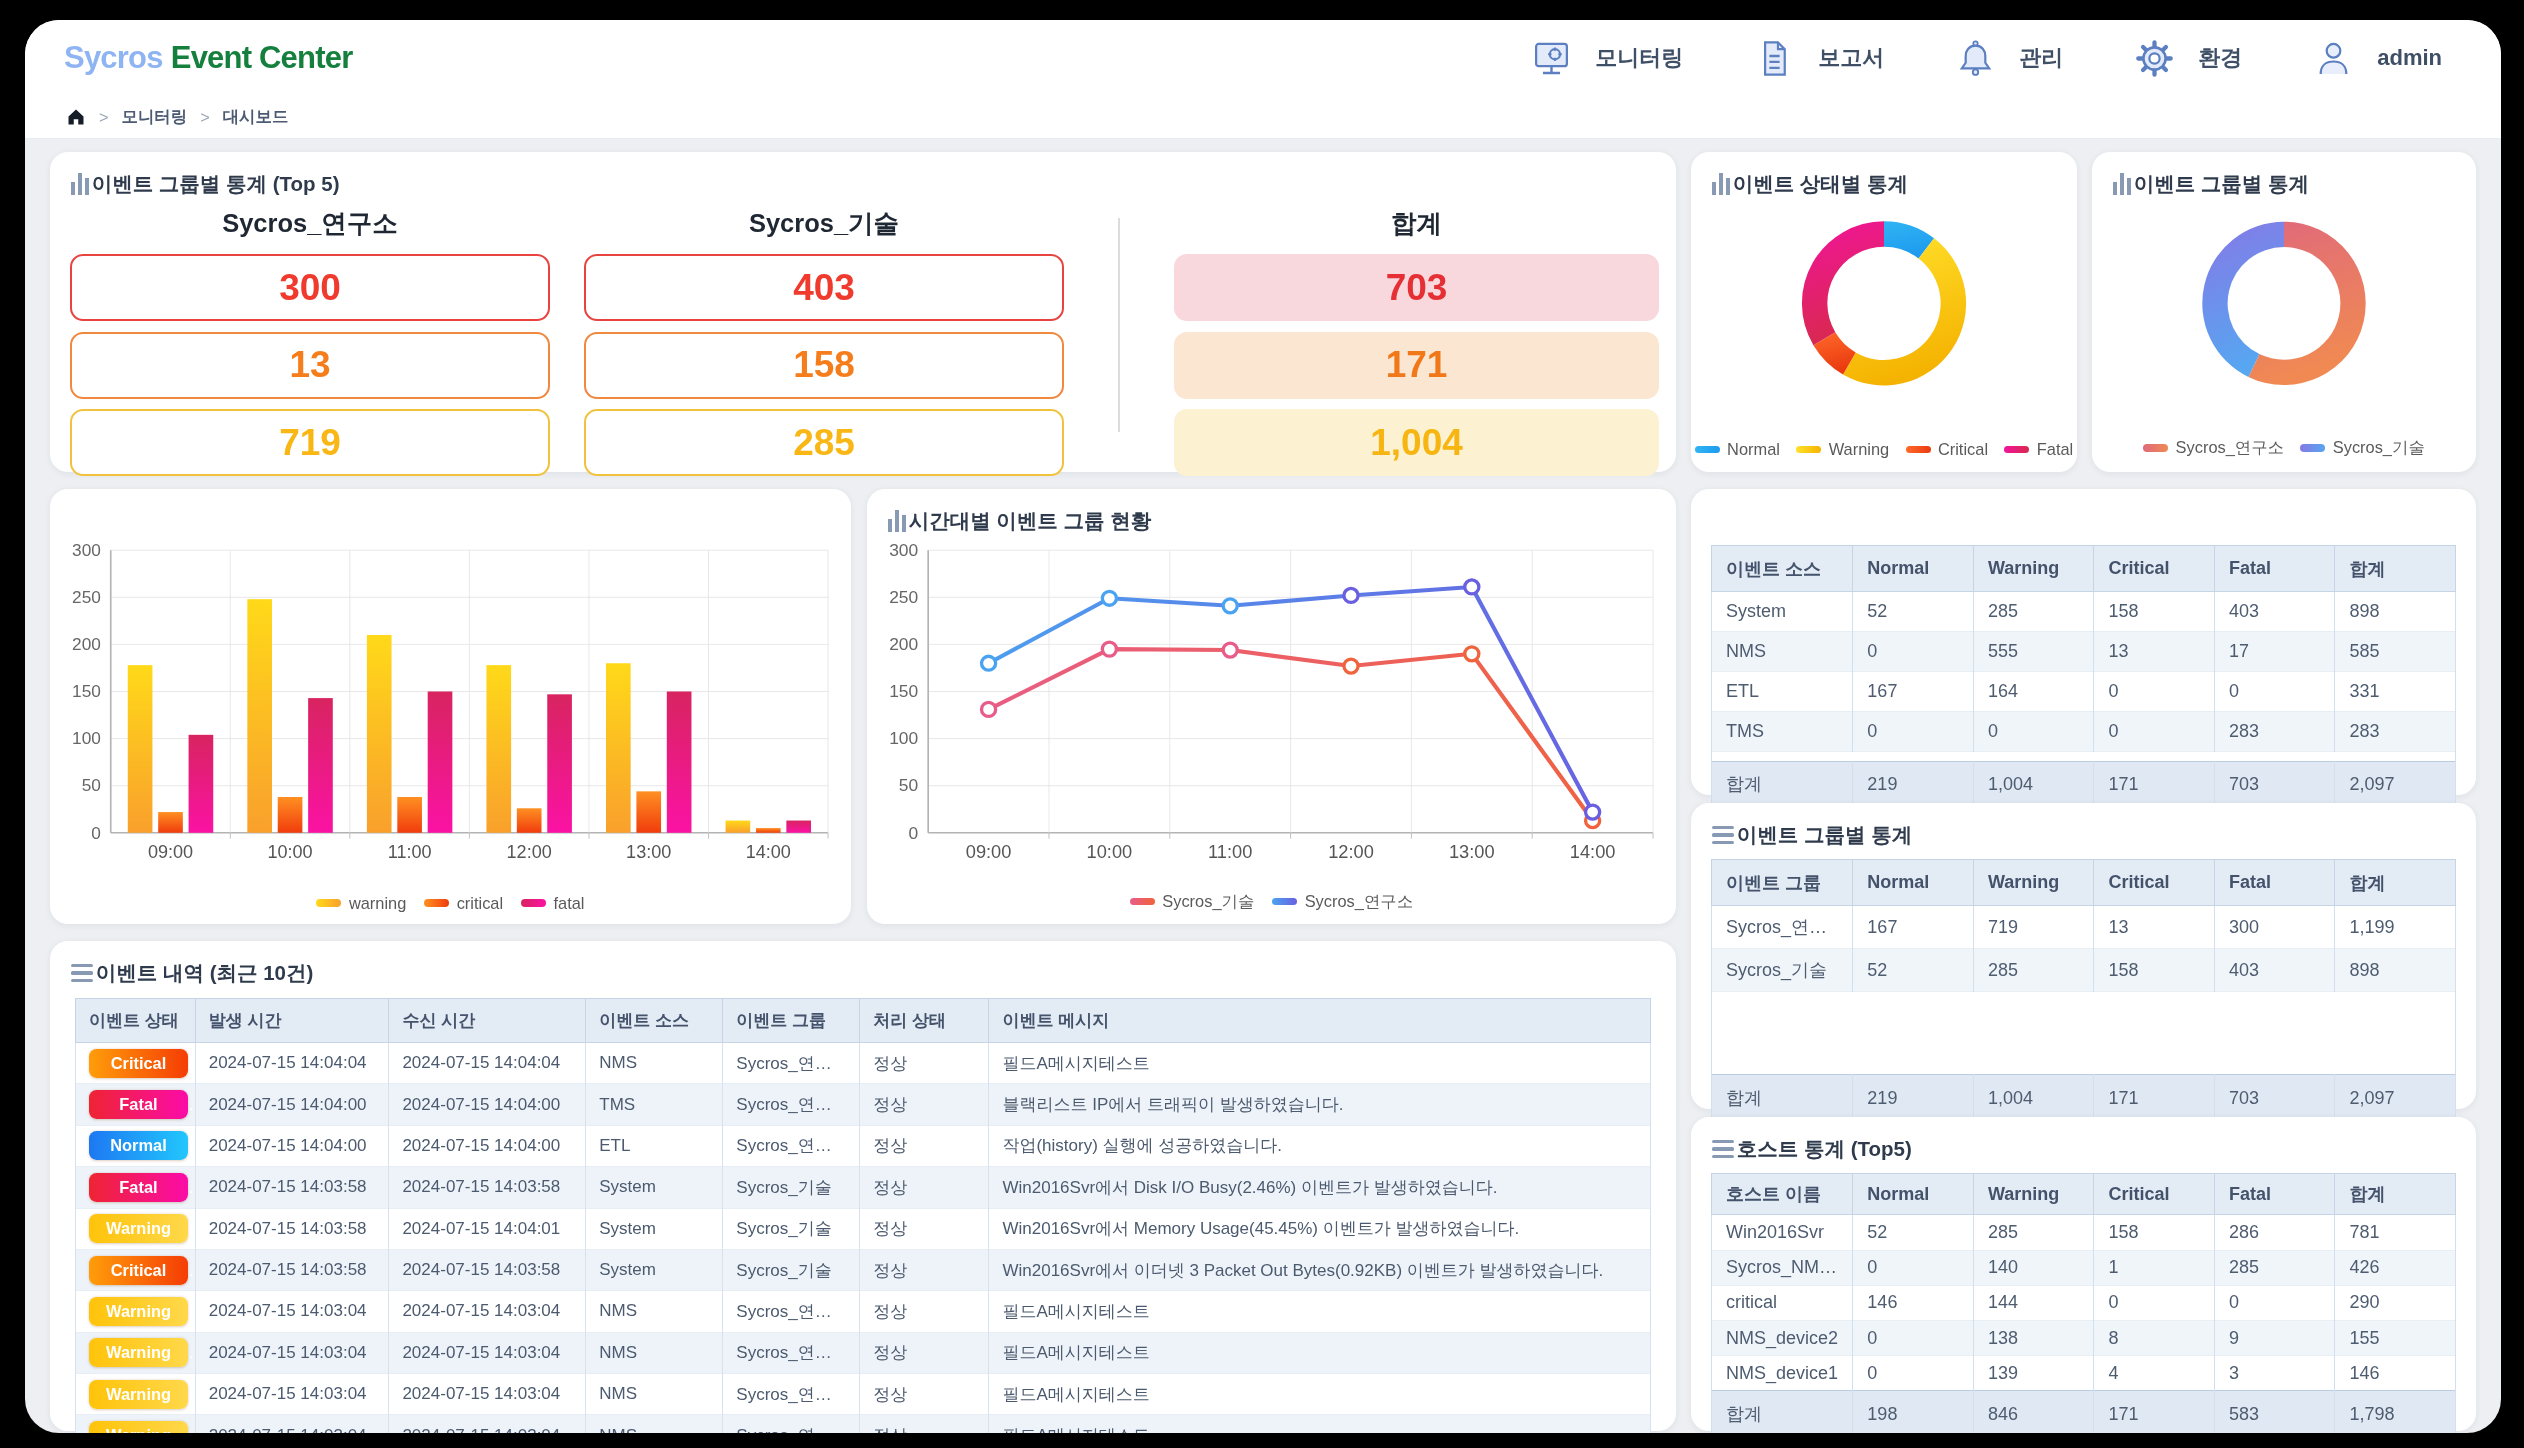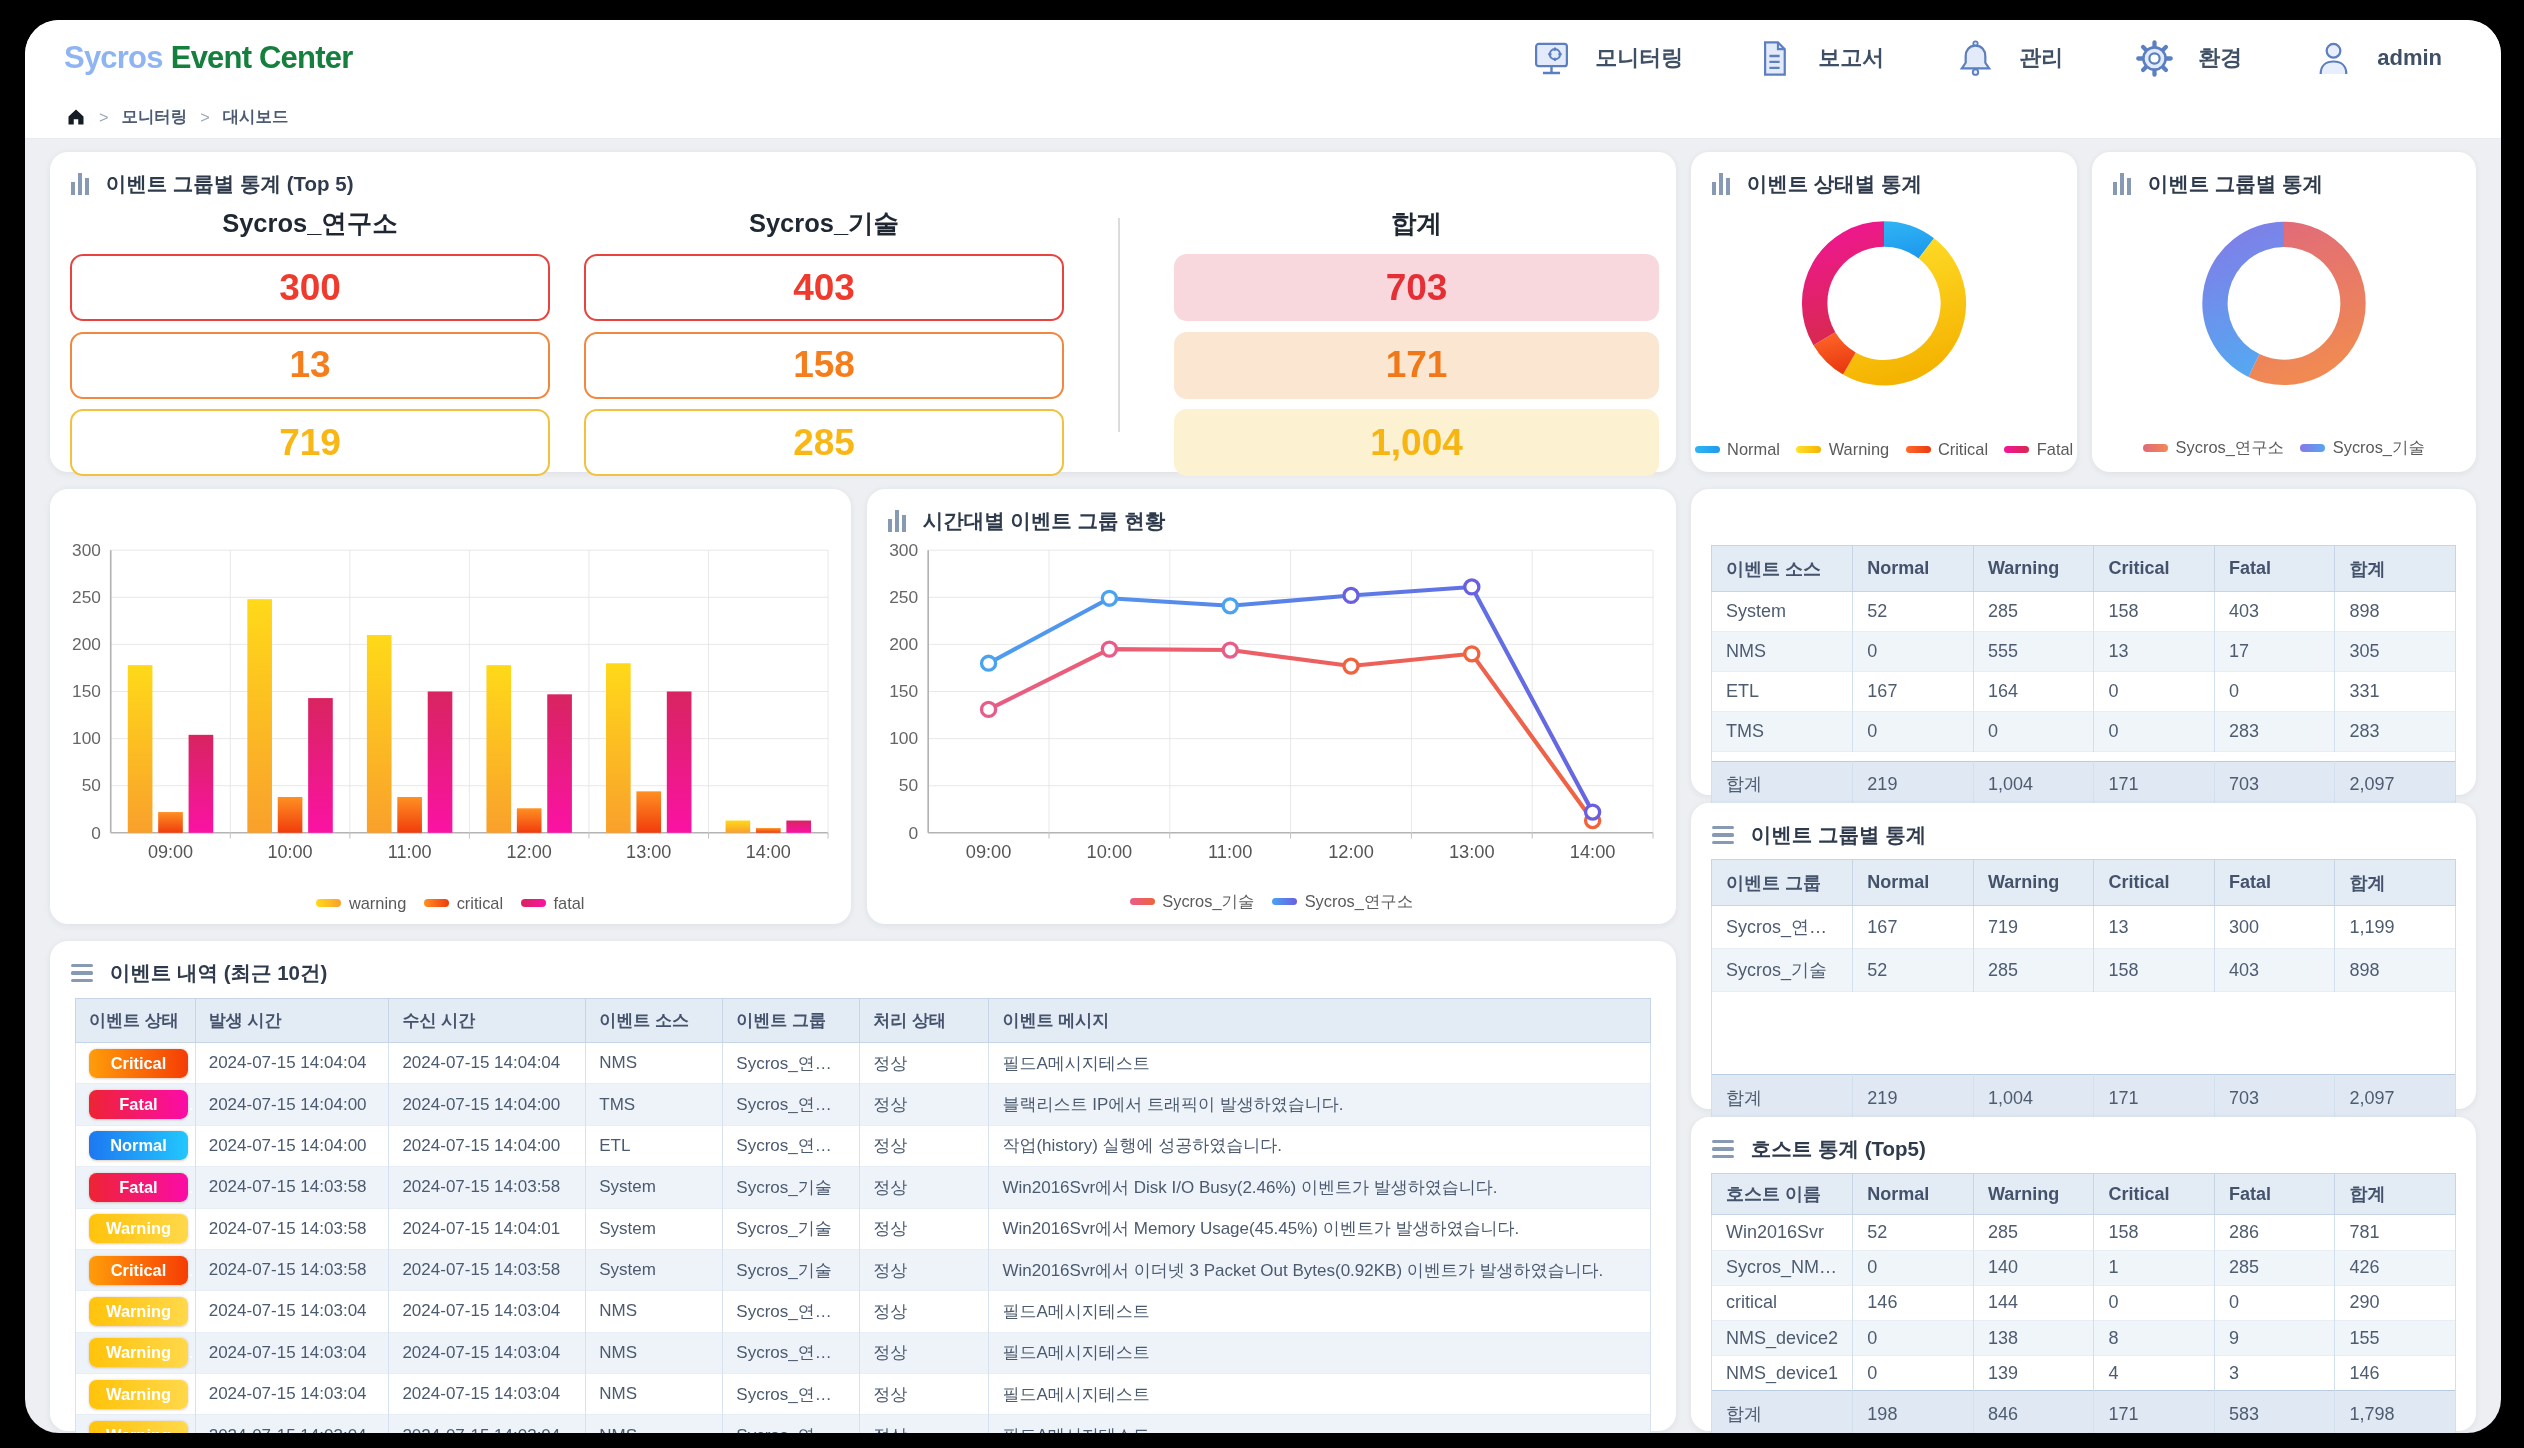--- a/index.html
+++ b/index.html
@@ -19,21 +19,21 @@
   
   .crumbbar{position:absolute;left:0;top:76px;width:100%;height:43px;background:#fff;
     display:flex;align-items:center;gap:13px;padding-left:41px;box-sizing:border-box;
     border-bottom:0.8px solid #e7ecf2;}
   .crumb-sep{color:#9aa6b6;font-size:16.4px;}
   .crumb-item{color:#4c5b72;font-size:16.4px;font-weight:600;}
   .crumbbar svg{width:20px;height:20px;}
   
   .card{position:absolute;background:#fff;border-radius:18px;
     box-shadow:0 1.6px 6.6px rgba(40,60,90,0.07);}
-  .card-title{display:flex;align-items:center;gap:17px;padding:18px 21.4px 0 21.4px;
+  .card-title{display:flex;align-items:center;gap:3px;padding:18px 21.4px 0 21.4px;
     font-size:20.5px;font-weight:700;color:#2f3b4c;}
   .icon-bars{display:inline-flex;gap:2.5px;align-items:flex-end;height:21.4px;}
   .icon-bars i{width:4.1px;background:#8799b3;display:block;}
   .icon-bars i:nth-child(1){height:12.3px}.icon-bars i:nth-child(2){height:21.4px}.icon-bars i:nth-child(3){height:16.4px}
   .icon-menu{display:inline-flex;flex-direction:column;gap:4.1px;width:21.4px;}
   .icon-menu i{height:3.3px;background:#8799b3;display:block;border-radius:1.6px;}
   
   #group-stats{left:25px;top:132px;width:1626px;height:320px;}
   .stat-col{position:absolute;top:54px;width:480px;}
   .stat-col.c0{left:20px}.stat-col.c1{left:534px}.stat-col.ct{left:1124px;width:485px}
@@ -467,21 +467,21 @@
               <td>158</td>
               <td>403</td>
               <td>898</td>
             </tr>
             <tr>
               <td>NMS</td>
               <td>0</td>
               <td>555</td>
               <td>13</td>
               <td>17</td>
-              <td>305</td>
+              <td>585</td>
             </tr>
             <tr>
               <td>ETL</td>
               <td>167</td>
               <td>164</td>
               <td>0</td>
               <td>0</td>
               <td>331</td>
             </tr>
             <tr>

